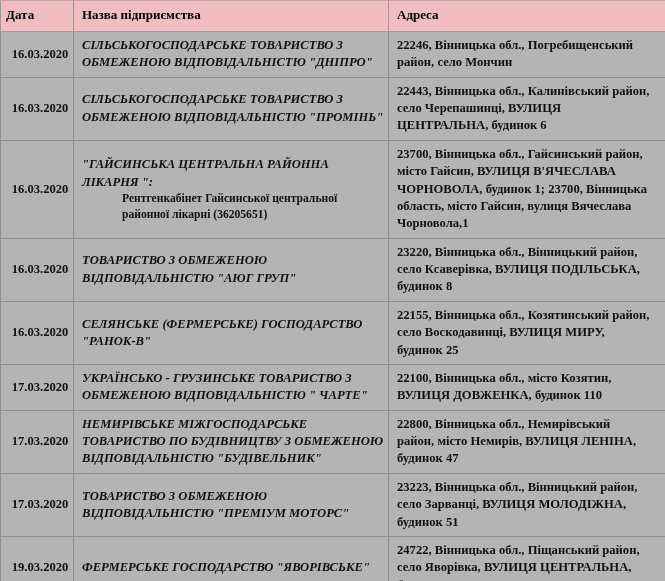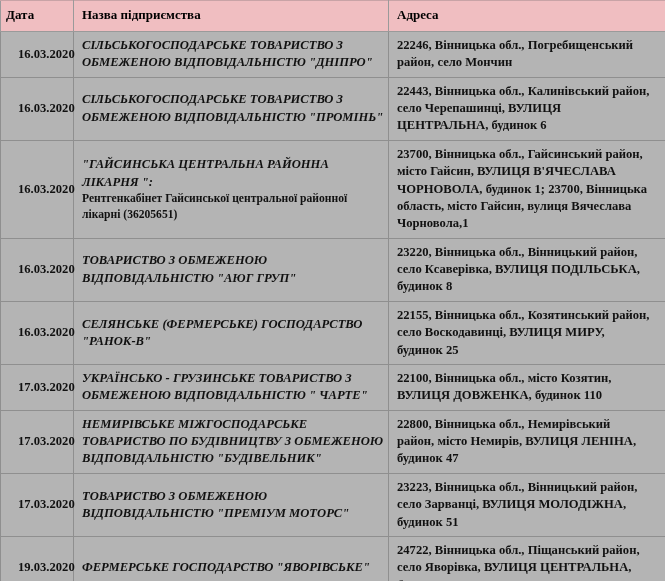--- a/index.html
+++ b/index.html
@@ -46,39 +46,40 @@
     border: 1px solid #8f8f8f;
     font-family: "Liberation Serif", "DejaVu Serif", serif;
     font-weight: bold;
     font-size: 12.6px;
     line-height: 1.38;
     color: #111111;
     vertical-align: middle;
     padding: 5px 6px;
   }
   tbody td.td-date {
-    text-align: left;
-    padding-left: 17px;
+    text-align: center;
+    padding-left: 9px;
     padding-right: 3px;
     white-space: nowrap;
     font-size: 12.6px;
   }
   tbody td.td-name {
     padding-left: 8px;
     padding-right: 4px;
   }
   tbody td.td-addr {
     padding-left: 8px;
     padding-right: 15px;
   }
   .name-sub {
     display: block;
     font-weight: bold;
     font-size: 11.6px;
     line-height: 1.35;
+    margin-left: 40px;
   }
   .name-main { display: block; font-style: italic; }
 </style>
 </head>
 <body>
 
 <table class="registry">
   <colgroup>
     <col class="c-date">
     <col class="c-name">

